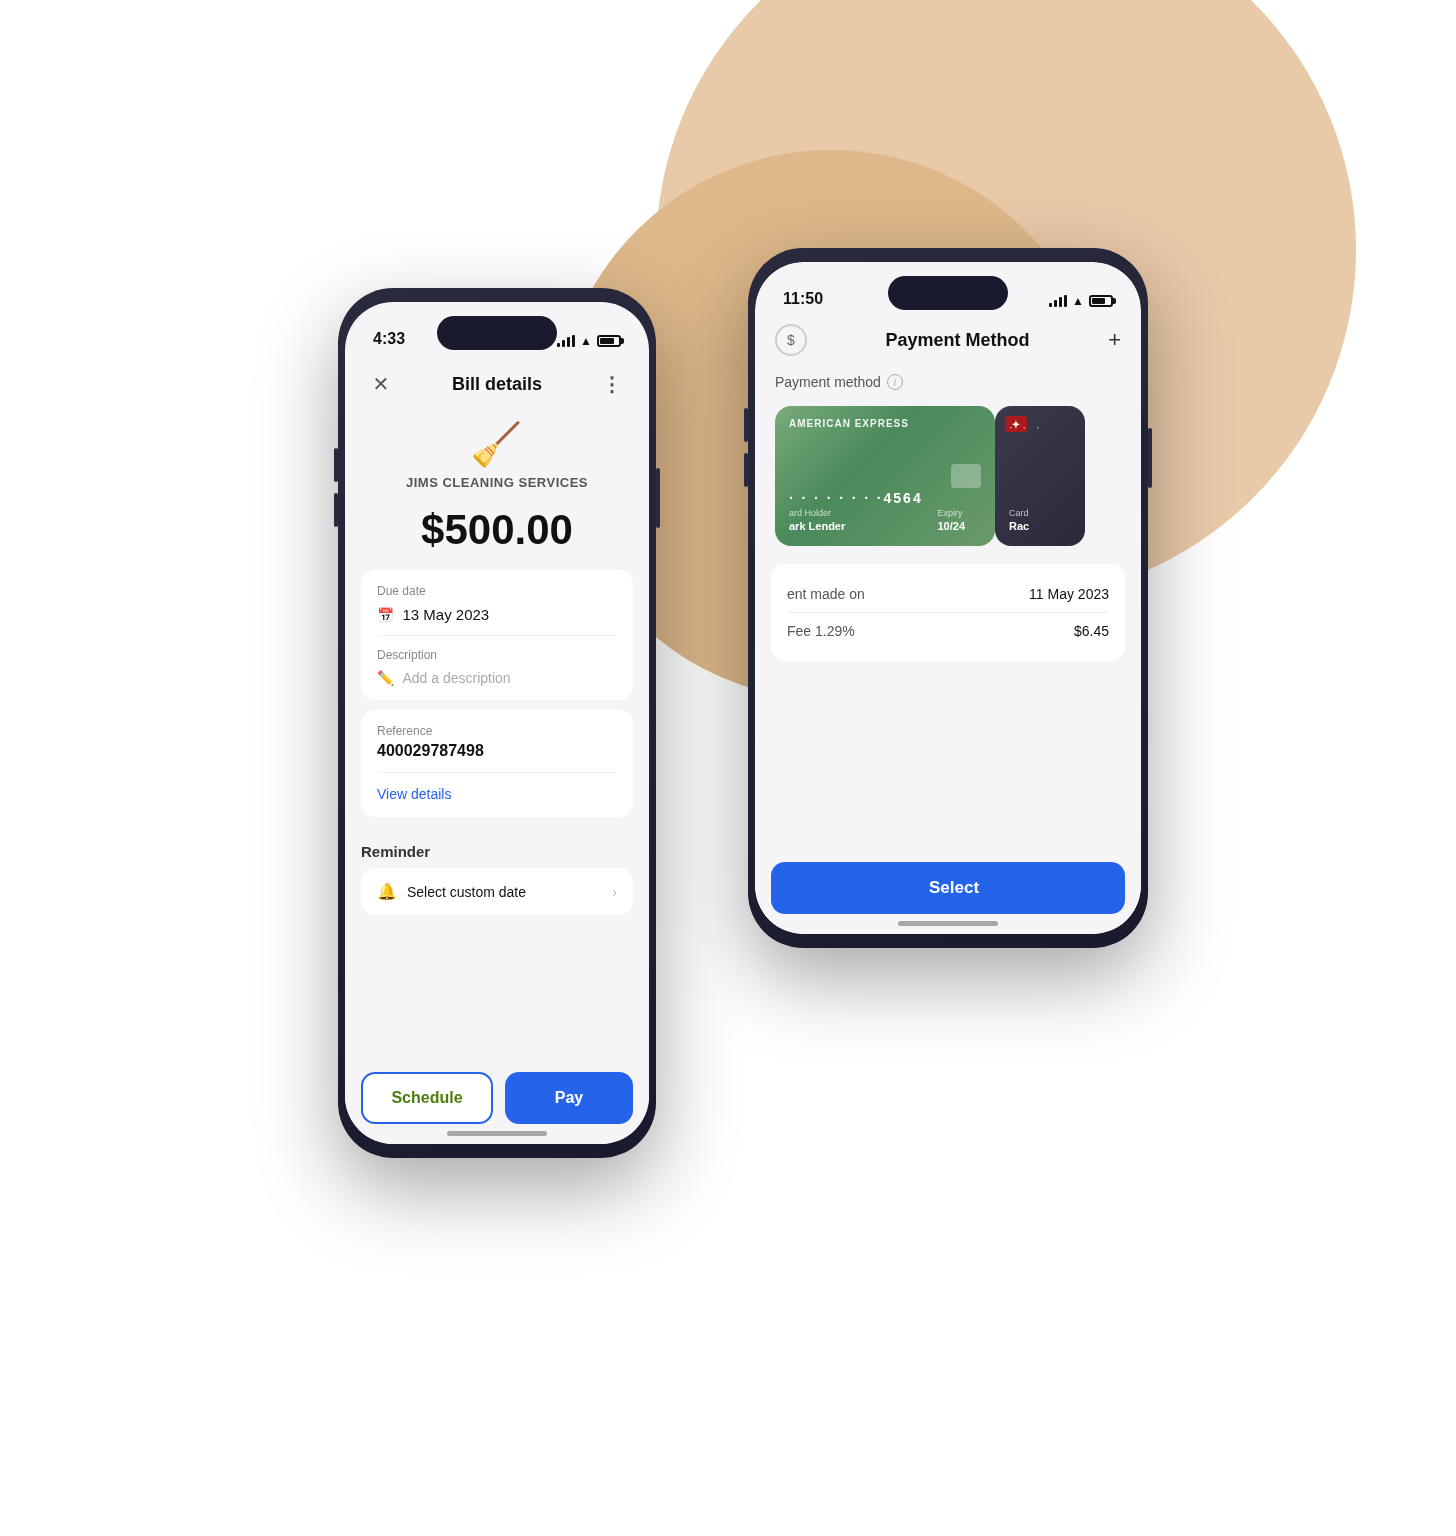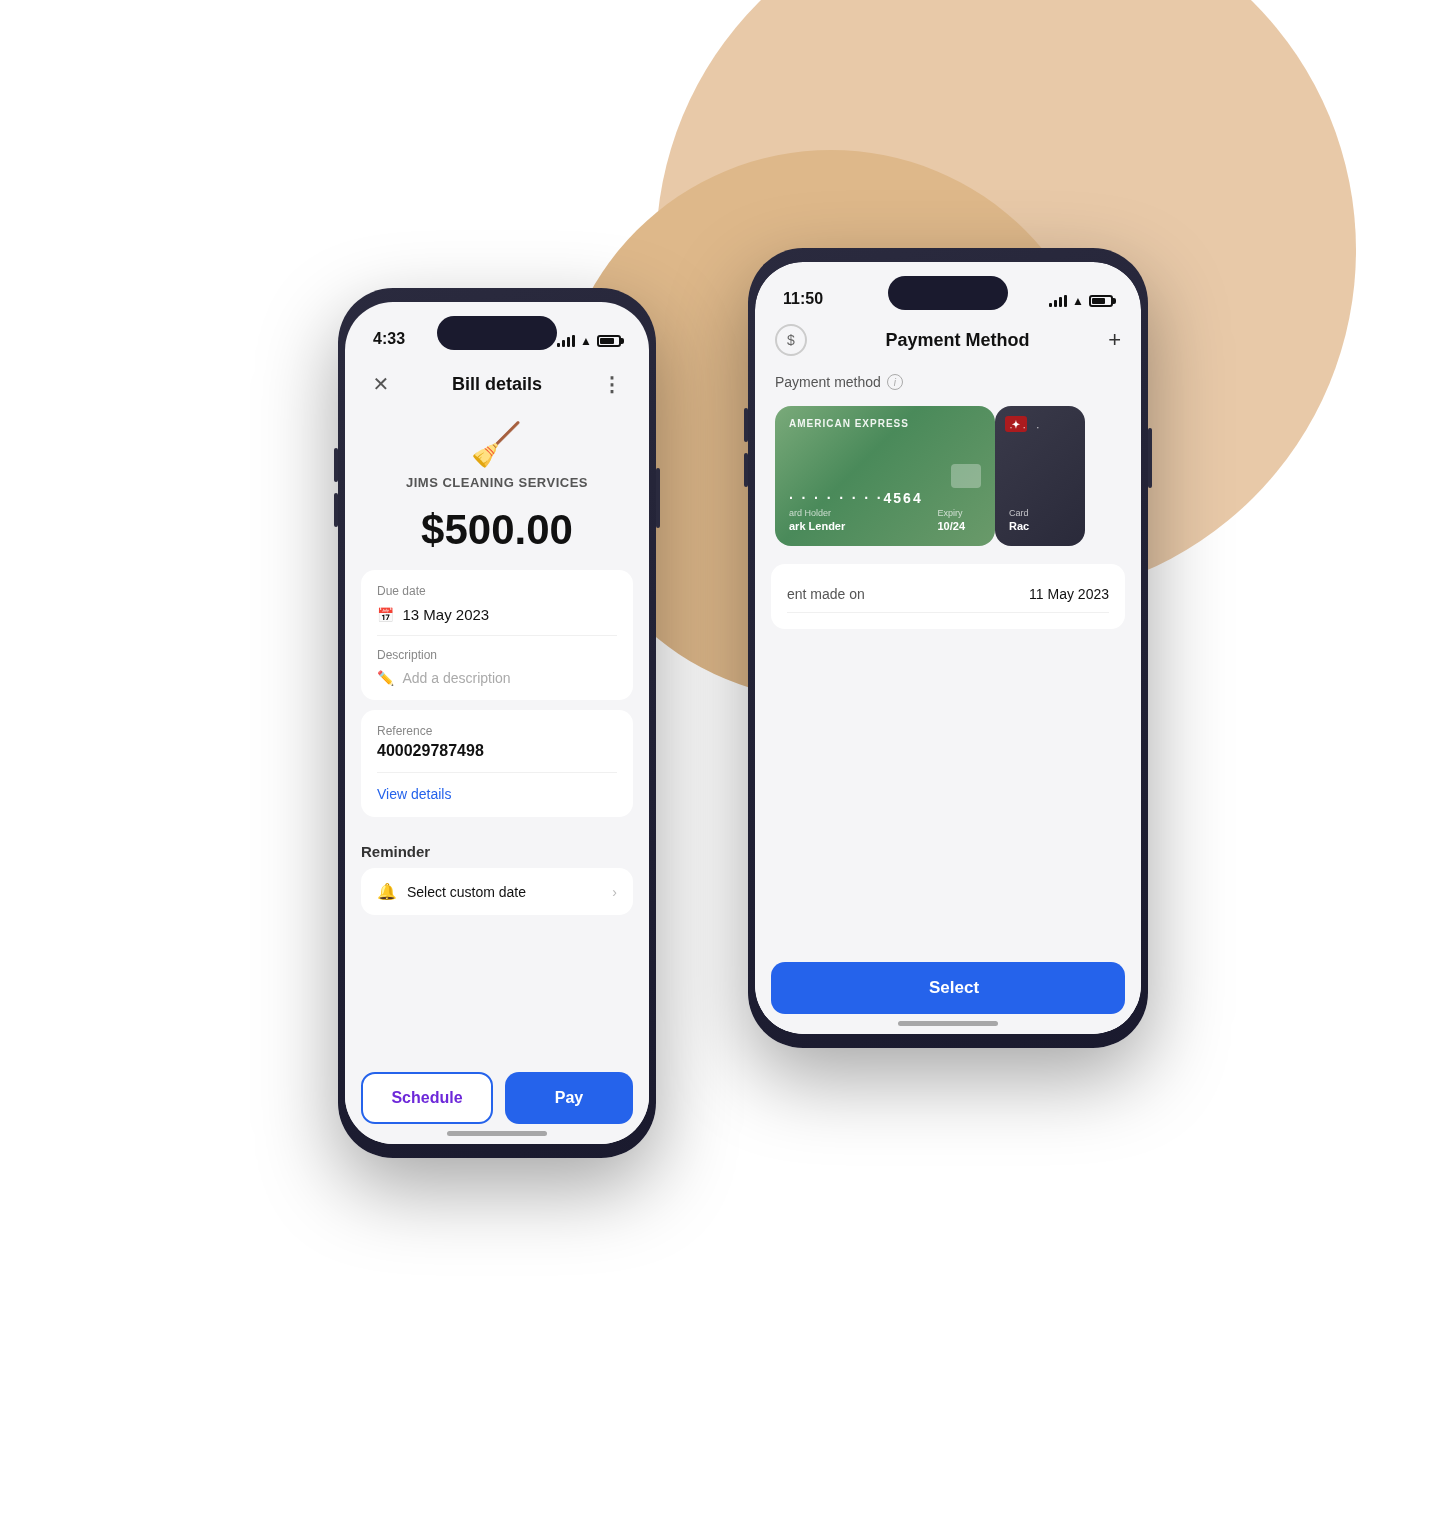--- a/index.html
+++ b/index.html
@@ -49,21 +49,21 @@
     .phone {
       position: absolute;
       border-radius: 55px;
       background: #1a1a2e;
       box-shadow: 0 30px 80px rgba(0,0,0,0.35);
     }
 
     
     .phone-back {
       width: 400px;
-      height: 800px;
+      height: 700px;
       top: 80px;
       right: 30px;
       background: linear-gradient(160deg, #2a2a3e 0%, #1a1a2e 100%);
     }
 
     .phone-back .phone-screen {
       position: absolute;
       top: 14px;
       left: 7px;
       right: 7px;
@@ -373,21 +373,21 @@
       gap: 12px;
       padding: 0 16px;
     }
 
     .btn-schedule {
       flex: 1;
       height: 52px;
       border: 2px solid #2563eb;
       border-radius: 14px;
       background: #fff;
-      color: #6d28d9;
+      color: #4d7c0f;
       font-size: 16px;
       font-weight: 600;
       cursor: pointer;
     }
 
     .btn-pay {
       flex: 1;
       height: 52px;
       border: none;
       border-radius: 14px;
@@ -754,20 +754,24 @@
             <div class="card-dark-name">Rac</div>
           </div>
         </div>
 
         <div class="payment-info-section">
           <div class="payment-row">
             <span class="payment-row-label">ent made on</span>
             <span class="payment-row-value">11 May 2023</span>
           </div>
           <div class="payment-divider"></div>
+          <div class="payment-row">
+            <span class="payment-row-label">Fee 1.29%</span>
+            <span class="payment-row-value">$6.45</span>
+          </div>
         </div>
 
         <div class="select-btn-container">
           <button class="btn-select">Select</button>
         </div>
       </div>
 
       <div class="home-indicator"></div>
     </div>
   </div>

